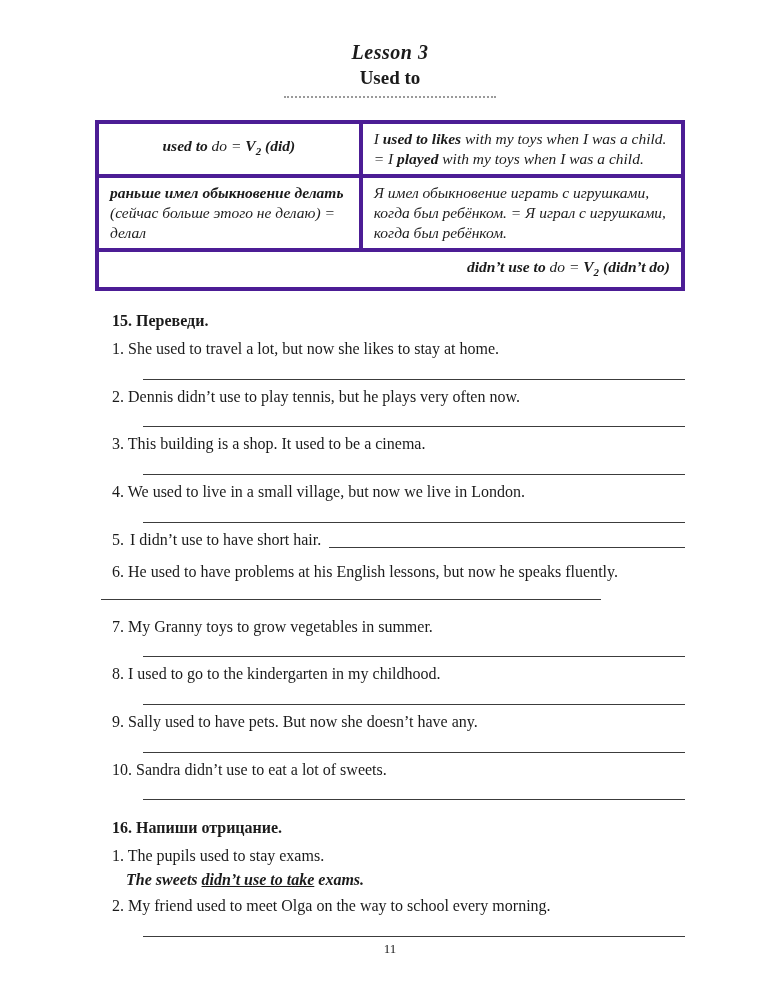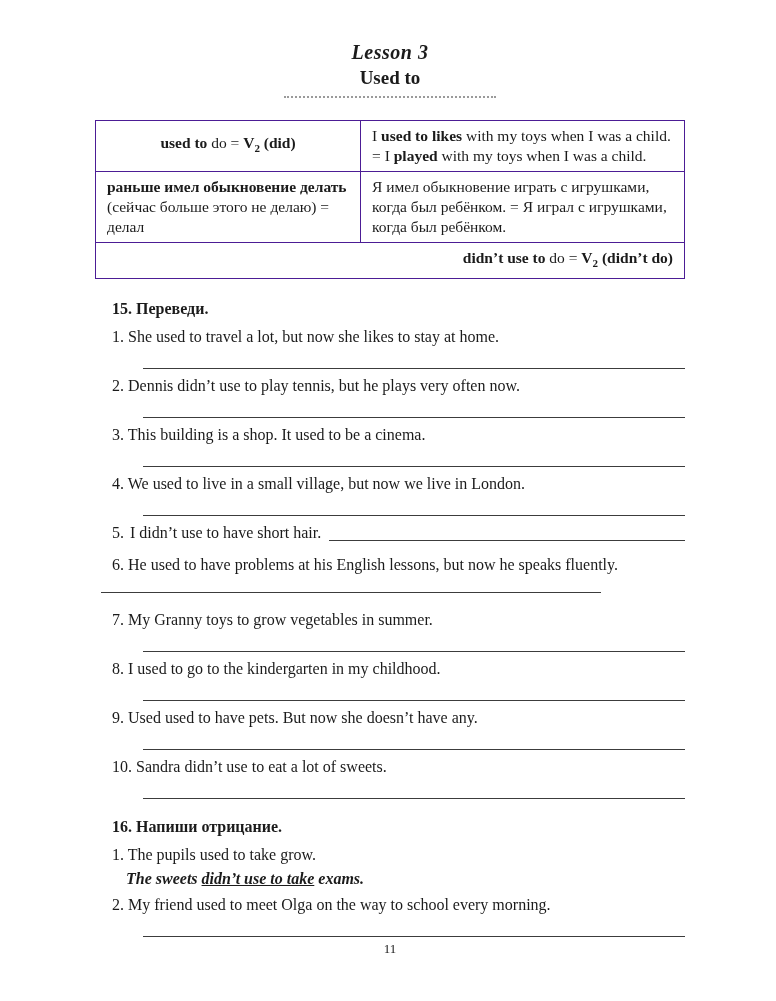--- a/index.html
+++ b/index.html
@@ -12,21 +12,21 @@
     display: flex; flex-direction: column;
     overflow: hidden;
   }
   
   .hdr { text-align: center; }
   .lesson { font-size: 20px; font-weight: bold; font-style: italic; margin: 0; line-height: 24px; letter-spacing: .5px; }
   .topic { font-size: 19px; font-weight: bold; margin: 2px 0 0; line-height: 24px; }
   .dotted-rule { width: 212px; margin: 3px auto 0; border-bottom: 2px dotted #9a9a9a; height: 3px; }
   
   table.grammar { width: 100%; border-collapse: collapse; margin-top: 22px; font-size: 15.5px; line-height: 20px; }
-  table.grammar td { border: 1px solid #4c1d95; padding: 5px 11px; vertical-align: middle; }
+  table.grammar td { border: 4px solid #4c1d95; padding: 5px 11px; vertical-align: middle; font-style: italic; }
   td.cell-left { width: 45%; }
   td.cell-center { text-align: center; }
   td.full { text-align: right; }
   sub.v2 { font-size: 11px; }
   
   .ex-title { font-weight: bold; margin: 18px 0 2px 17px; line-height: 23px; }
   .ex-title.second { margin-top: 14px; }
   .item { margin: 3px 0 0; text-indent: 17px; line-height: 23px; }
   .blank { height: 23px; border-bottom: 1px solid #3c3c3c; margin: 0 0 2px 48px; }
   .flexline { display: flex; text-indent: 0; padding-left: 17px; margin-bottom: 6px; }
@@ -97,29 +97,29 @@
     </p>
 
   <p class="item gap-after"><span class="num">6.</span> <span>He used to have problems at his English lessons, but now he speaks fluently.</span> <span class="blank-inline"></span></p>
 
   <p class="item"><span class="num">7.</span> <span>My Granny toys to grow vegetables in summer.</span></p>
   <div class="blank"></div>
 
   <p class="item"><span class="num">8.</span> <span>I used to go to the kindergarten in my childhood.</span></p>
   <div class="blank"></div>
 
-  <p class="item"><span class="num">9.</span> <span>Used used to have pets. But now she doesn’t have any.</span></p>
+  <p class="item"><span class="num">9.</span> <span>Sally used to have pets. But now she doesn’t have any.</span></p>
   <div class="blank"></div>
 
   <p class="item"><span class="num">10.</span> <span>Sandra didn’t use to eat a lot of sweets.</span></p>
   <div class="blank"></div>
 
   <div class="ex-title second">16. Напиши отрицание.</div>
 
-  <p class="item"><span class="num">1.</span> <span>The pupils used to take grow.</span></p>
+  <p class="item"><span class="num">1.</span> <span>The pupils used to stay exams.</span></p>
 
   <p class="answer"><span>The sweets </span><span class="u">didn’t use to take</span><span> exams.</span></p>
 
   <p class="item"><span class="num">2.</span> <span>My friend used to meet Olga on the way to school every morning.</span></p>
   <div class="blank"></div>
 
   <div class="pg-footer">
     <span>11</span>
   </div>
 

